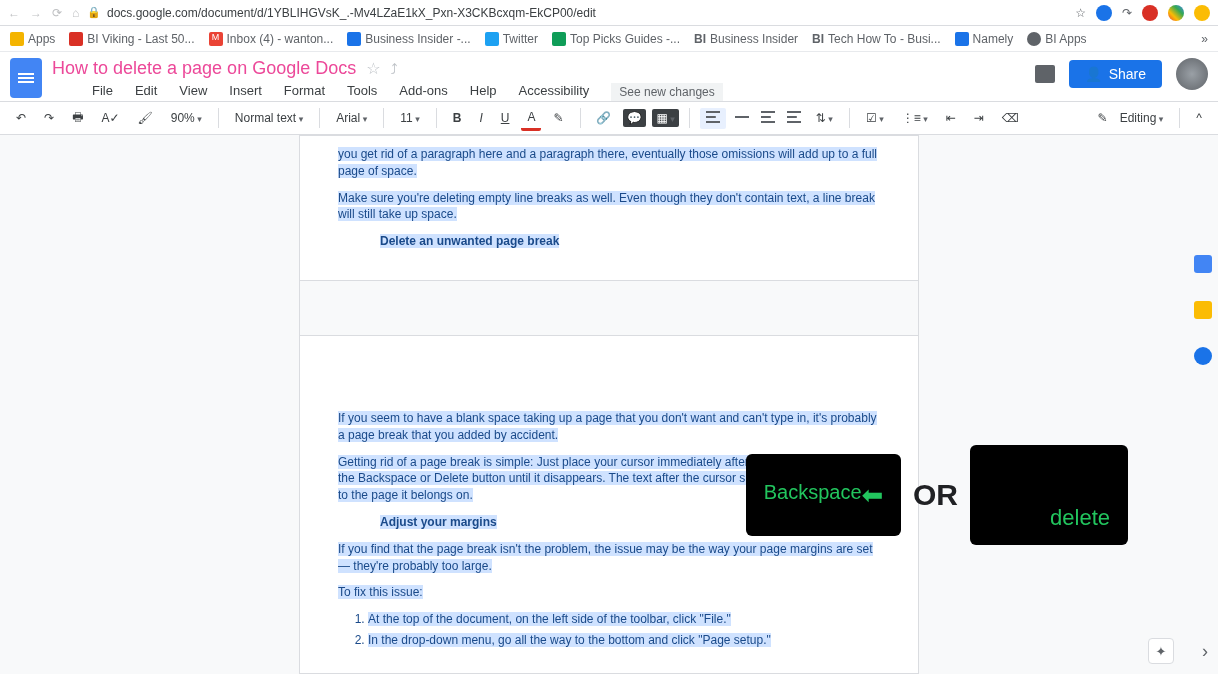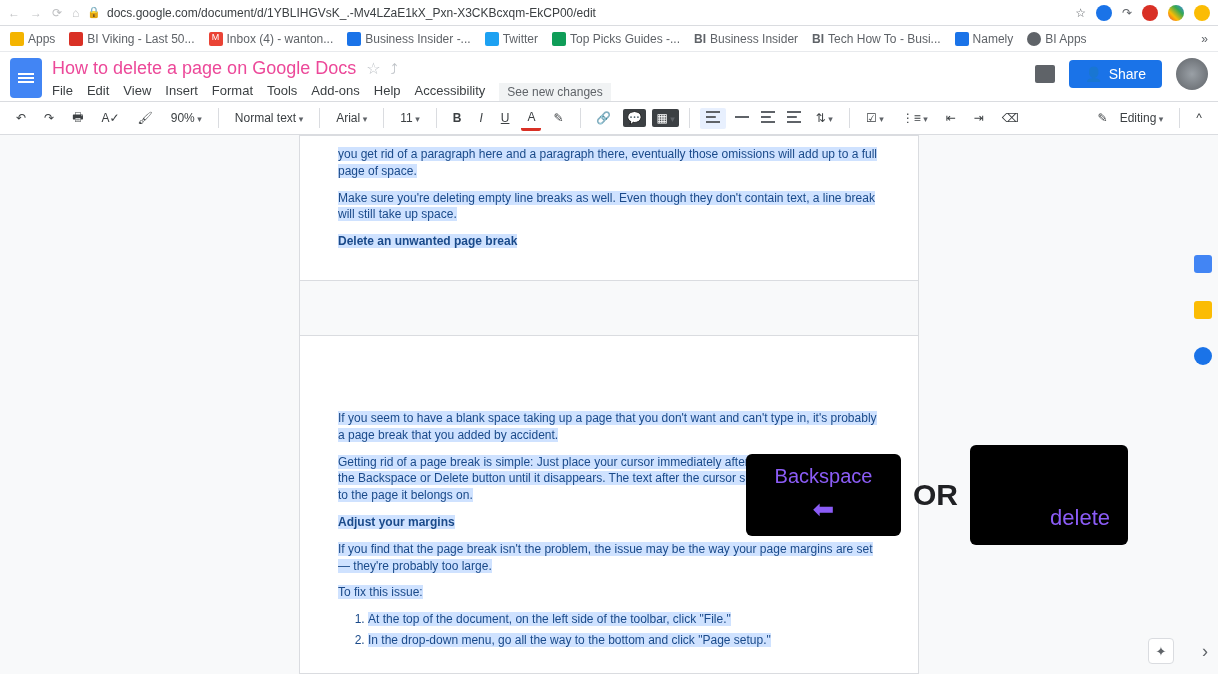--- a/index.html
+++ b/index.html
@@ -13,45 +13,45 @@
   .circle { width: 16px; height: 16px; border-radius: 50%; }
   .bookmarks-bar { display: flex; align-items: center; gap: 14px; height: 26px; padding: 0 10px; font-size: 12px; color: #5f6368; border-bottom: 1px solid #e8eaed; }
   .bm { display: flex; align-items: center; gap: 4px; }
   .bm .ico { width: 14px; height: 14px; border-radius: 2px; }
   .doc-header { display: flex; align-items: flex-start; padding: 6px 10px 0 10px; }
   .docs-icon { width: 32px; height: 40px; background: #4285f4; border-radius: 4px; margin-right: 10px; display:flex; align-items:center; justify-content:center; }
   .docs-icon::after { content:""; width: 16px; height: 2px; background: #fff; box-shadow: 0 4px 0 #fff, 0 -4px 0 #fff; }
   .title-row { display: flex; align-items: center; gap: 10px; }
   .doc-title { font-size: 18px; color: #ec4899; }
   .star { color: #bdc1c6; font-size: 16px; }
-  .menu-row { display: flex; gap: 14px; margin-top: 4px; font-size: 13px; color: #3c4043; }
+  .menu-row { display: flex; gap: 22px; margin-top: 4px; font-size: 13px; color: #3c4043; margin-left: 40px; }
   .menu-row span { cursor: default; }
   .see-changes { color: #5f6368; background: #f1f3f4; padding: 2px 8px; border-radius: 0; font-size: 12px; }
   .header-right { margin-left: auto; display: flex; align-items: center; gap: 14px; }
   .comment-ico { width: 20px; height: 18px; background: #5f6368; border-radius: 2px; position: relative; }
   .comment-ico::after { content:""; position:absolute; bottom:-4px; left:4px; border:4px solid transparent; border-top-color:#5f6368; }
   .share-btn { background: #1a73e8; color: #fff; padding: 6px 16px; border-radius: 4px; font-size: 14px; display:flex; align-items:center; gap:6px; }
   .avatar { width: 32px; height: 32px; border-radius: 50%; background: radial-gradient(circle, #9aa0a6, #5f6368); }
   .toolbar { display: flex; align-items: center; gap: 6px; padding: 4px 10px; border-top: 1px solid #dadce0; border-bottom: 1px solid #dadce0; font-size: 12px; color: #3c4043; height: 34px; }
   .toolbar .sep { width: 1px; height: 20px; background: #dadce0; margin: 0 4px; }
   .toolbar .btn { padding: 4px 6px; border-radius: 2px; cursor: default; }
   .toolbar .dd::after { content: " ▾"; font-size: 9px; color:#5f6368; }
   .toolbar .align-group span { display:inline-block; width:14px; height:12px; background:linear-gradient(#5f6368,#5f6368) 0 0/100% 2px no-repeat, linear-gradient(#5f6368,#5f6368) 0 5px/70% 2px no-repeat, linear-gradient(#5f6368,#5f6368) 0 10px/100% 2px no-repeat; margin:0 3px; }
   .toolbar .editing { margin-left:auto; display:flex; align-items:center; gap:6px; }
   .canvas { background: #f8f9fa; height: calc(675px - 26px - 26px - 50px - 34px); overflow: hidden; position: relative; display:flex; justify-content:center; }
   .page { width: 620px; background: #fff; border: 1px solid #dadce0; margin: 0; padding: 10px 38px 20px 38px; font-size: 12px; color: #1a4a8a; line-height: 1.4; }
   .highlight { background: #cfe2ff; }
   .page p { margin-bottom: 10px; }
-  .page .bold { font-weight: bold; }
+  .page .bold { font-weight: bold; margin-left: 42px; }
   .page-gap { height: 54px; background: #f8f9fa; border-left: 1px solid #dadce0; border-right: 1px solid #dadce0; width: 620px; }
   .page2 { border-top: 1px solid #dadce0; padding-top: 74px; }
   .page2 ol { margin-left: 30px; margin-top: 6px; }
   .page2 ol li { margin-bottom: 4px; }
   .overlay { position: absolute; top: 310px; left: 746px; display: flex; align-items: center; gap: 12px; z-index: 100; }
-  .key { background: #000; color: #8b5cf6; border-radius: 6px; display:flex; flex-direction:column; align-items:center; justify-content:center; font-family: sans-serif; }
+  .key { background: #000; color: #22c55e; border-radius: 6px; display:flex; flex-direction:row; align-items:center; justify-content:center; font-family: sans-serif; }
   .key.backspace { width: 155px; height: 82px; padding: 8px 0; }
   .key.backspace .lbl { font-size: 20px; font-weight: 500; margin-bottom: 6px; }
   .key.backspace .arrow { font-size: 26px; }
   .or { font-size: 30px; font-weight: 900; }
   .key.delete { width: 158px; height: 100px; align-items:flex-end; justify-content:flex-end; padding: 0 18px 14px 0; font-size: 22px; }
   .side-dots { position: absolute; right: 6px; top: 120px; display: flex; flex-direction: column; gap: 28px; }
   .side-dots div { width: 18px; height: 18px; border-radius: 3px; }
   .explore { position: absolute; bottom: 10px; right: 44px; width: 26px; height: 26px; border: 1px solid #dadce0; border-radius: 4px; background:#fff; display:flex; align-items:center; justify-content:center; color:#5f6368; }
   .rchev { position:absolute; bottom: 12px; right: 10px; color:#5f6368; font-size: 18px; }
 </style>

